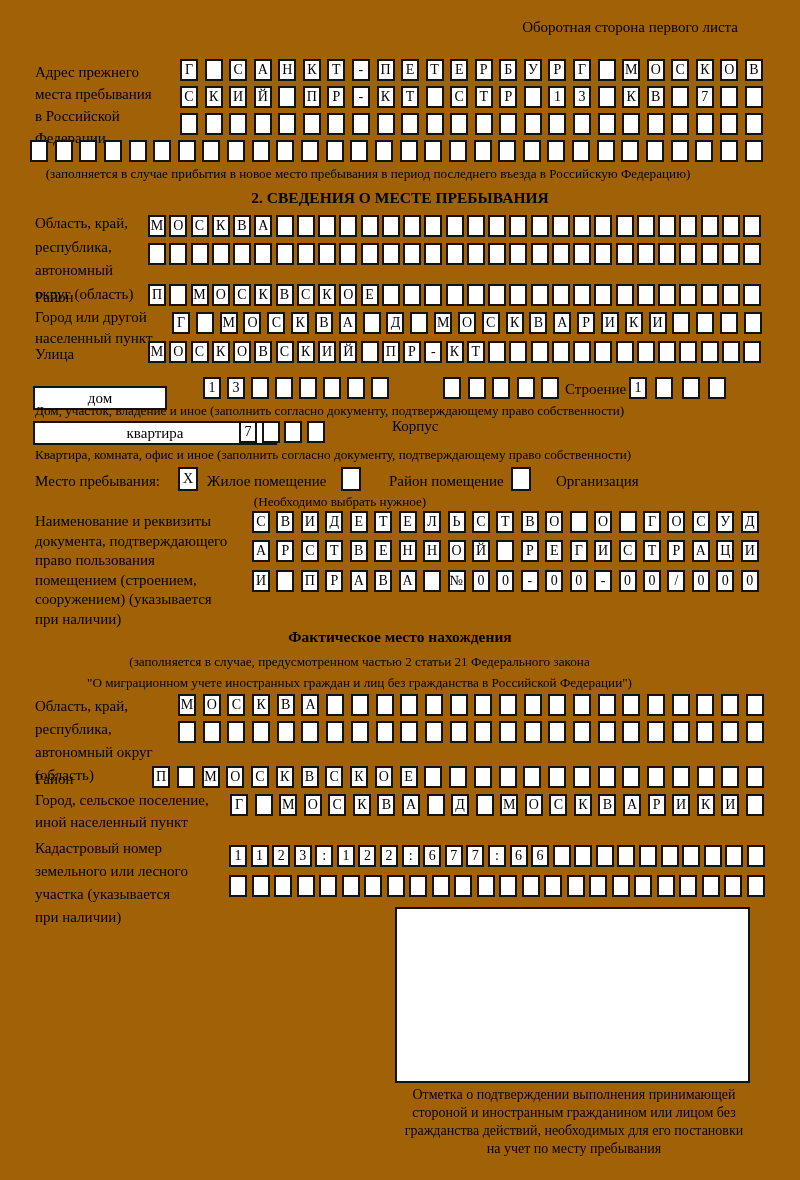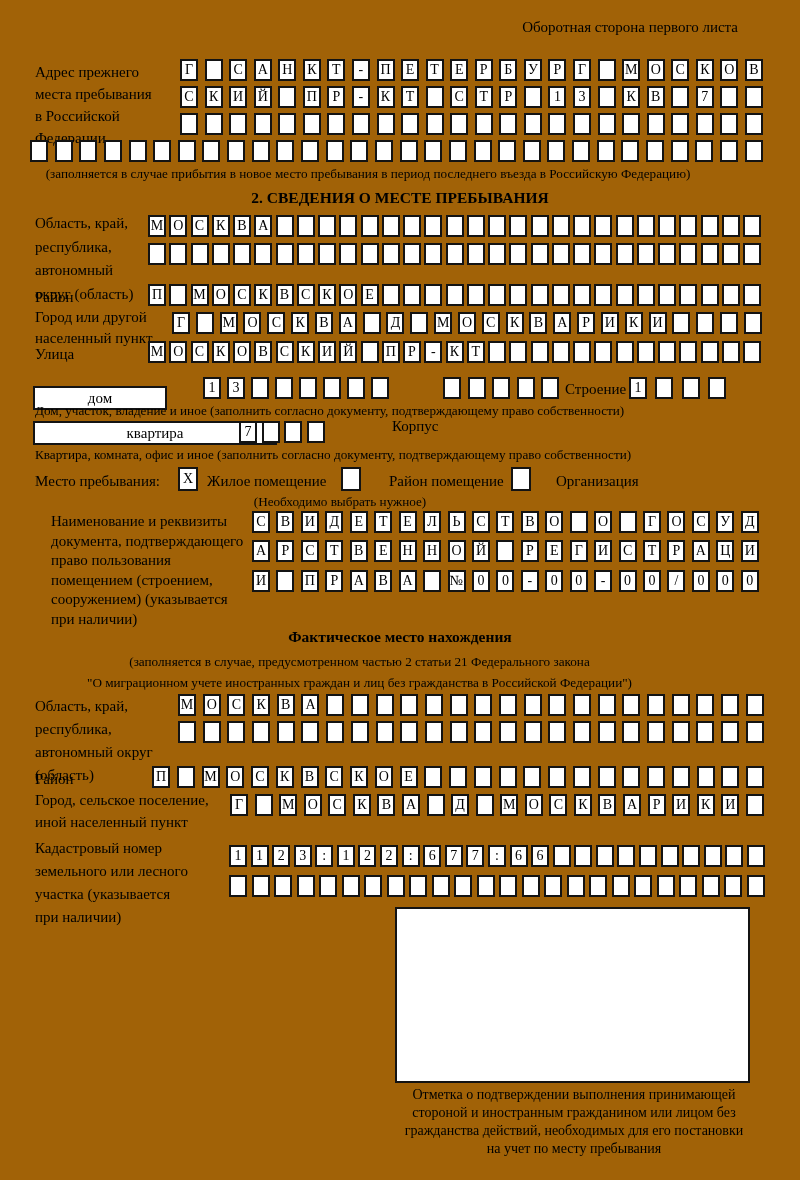--- a/index.html
+++ b/index.html
@@ -346,21 +346,21 @@
 
   <div class="abs lbl" style="left:35px;top:470px;">Место пребывания:</div>
   <div class="abs chk" style="left:178px;top:467px;">X</div>
   <div class="abs lbl" style="left:207px;top:470px;">Жилое помещение</div>
   <div class="abs chk" style="left:341px;top:467px;"></div>
   <div class="abs lbl" style="left:389px;top:470px;">Район помещение</div>
   <div class="abs chk" style="left:511px;top:467px;"></div>
   <div class="abs lbl" style="left:556px;top:470px;">Организация</div>
   <div class="abs note center" style="left:150px;top:494px;width:380px;">(Необходимо выбрать нужное)</div>
 
-  <div class="abs lbl" style="left:35px;top:512px;line-height:19.5px;margin-left:16px;">Наименование и реквизиты
+  <div class="abs lbl" style="left:35px;top:512px;line-height:19.5px;">Наименование и реквизиты
 документа, подтверждающего
 право пользования
 помещением (строением,
 сооружением) (указывается
 при наличии)</div>
   <div class="abs cellrow" style="left:252px;top:511px;width:507px;">
       <span class="cell">С</span>
       <span class="cell">В</span>
       <span class="cell">И</span>
       <span class="cell">Д</span>

